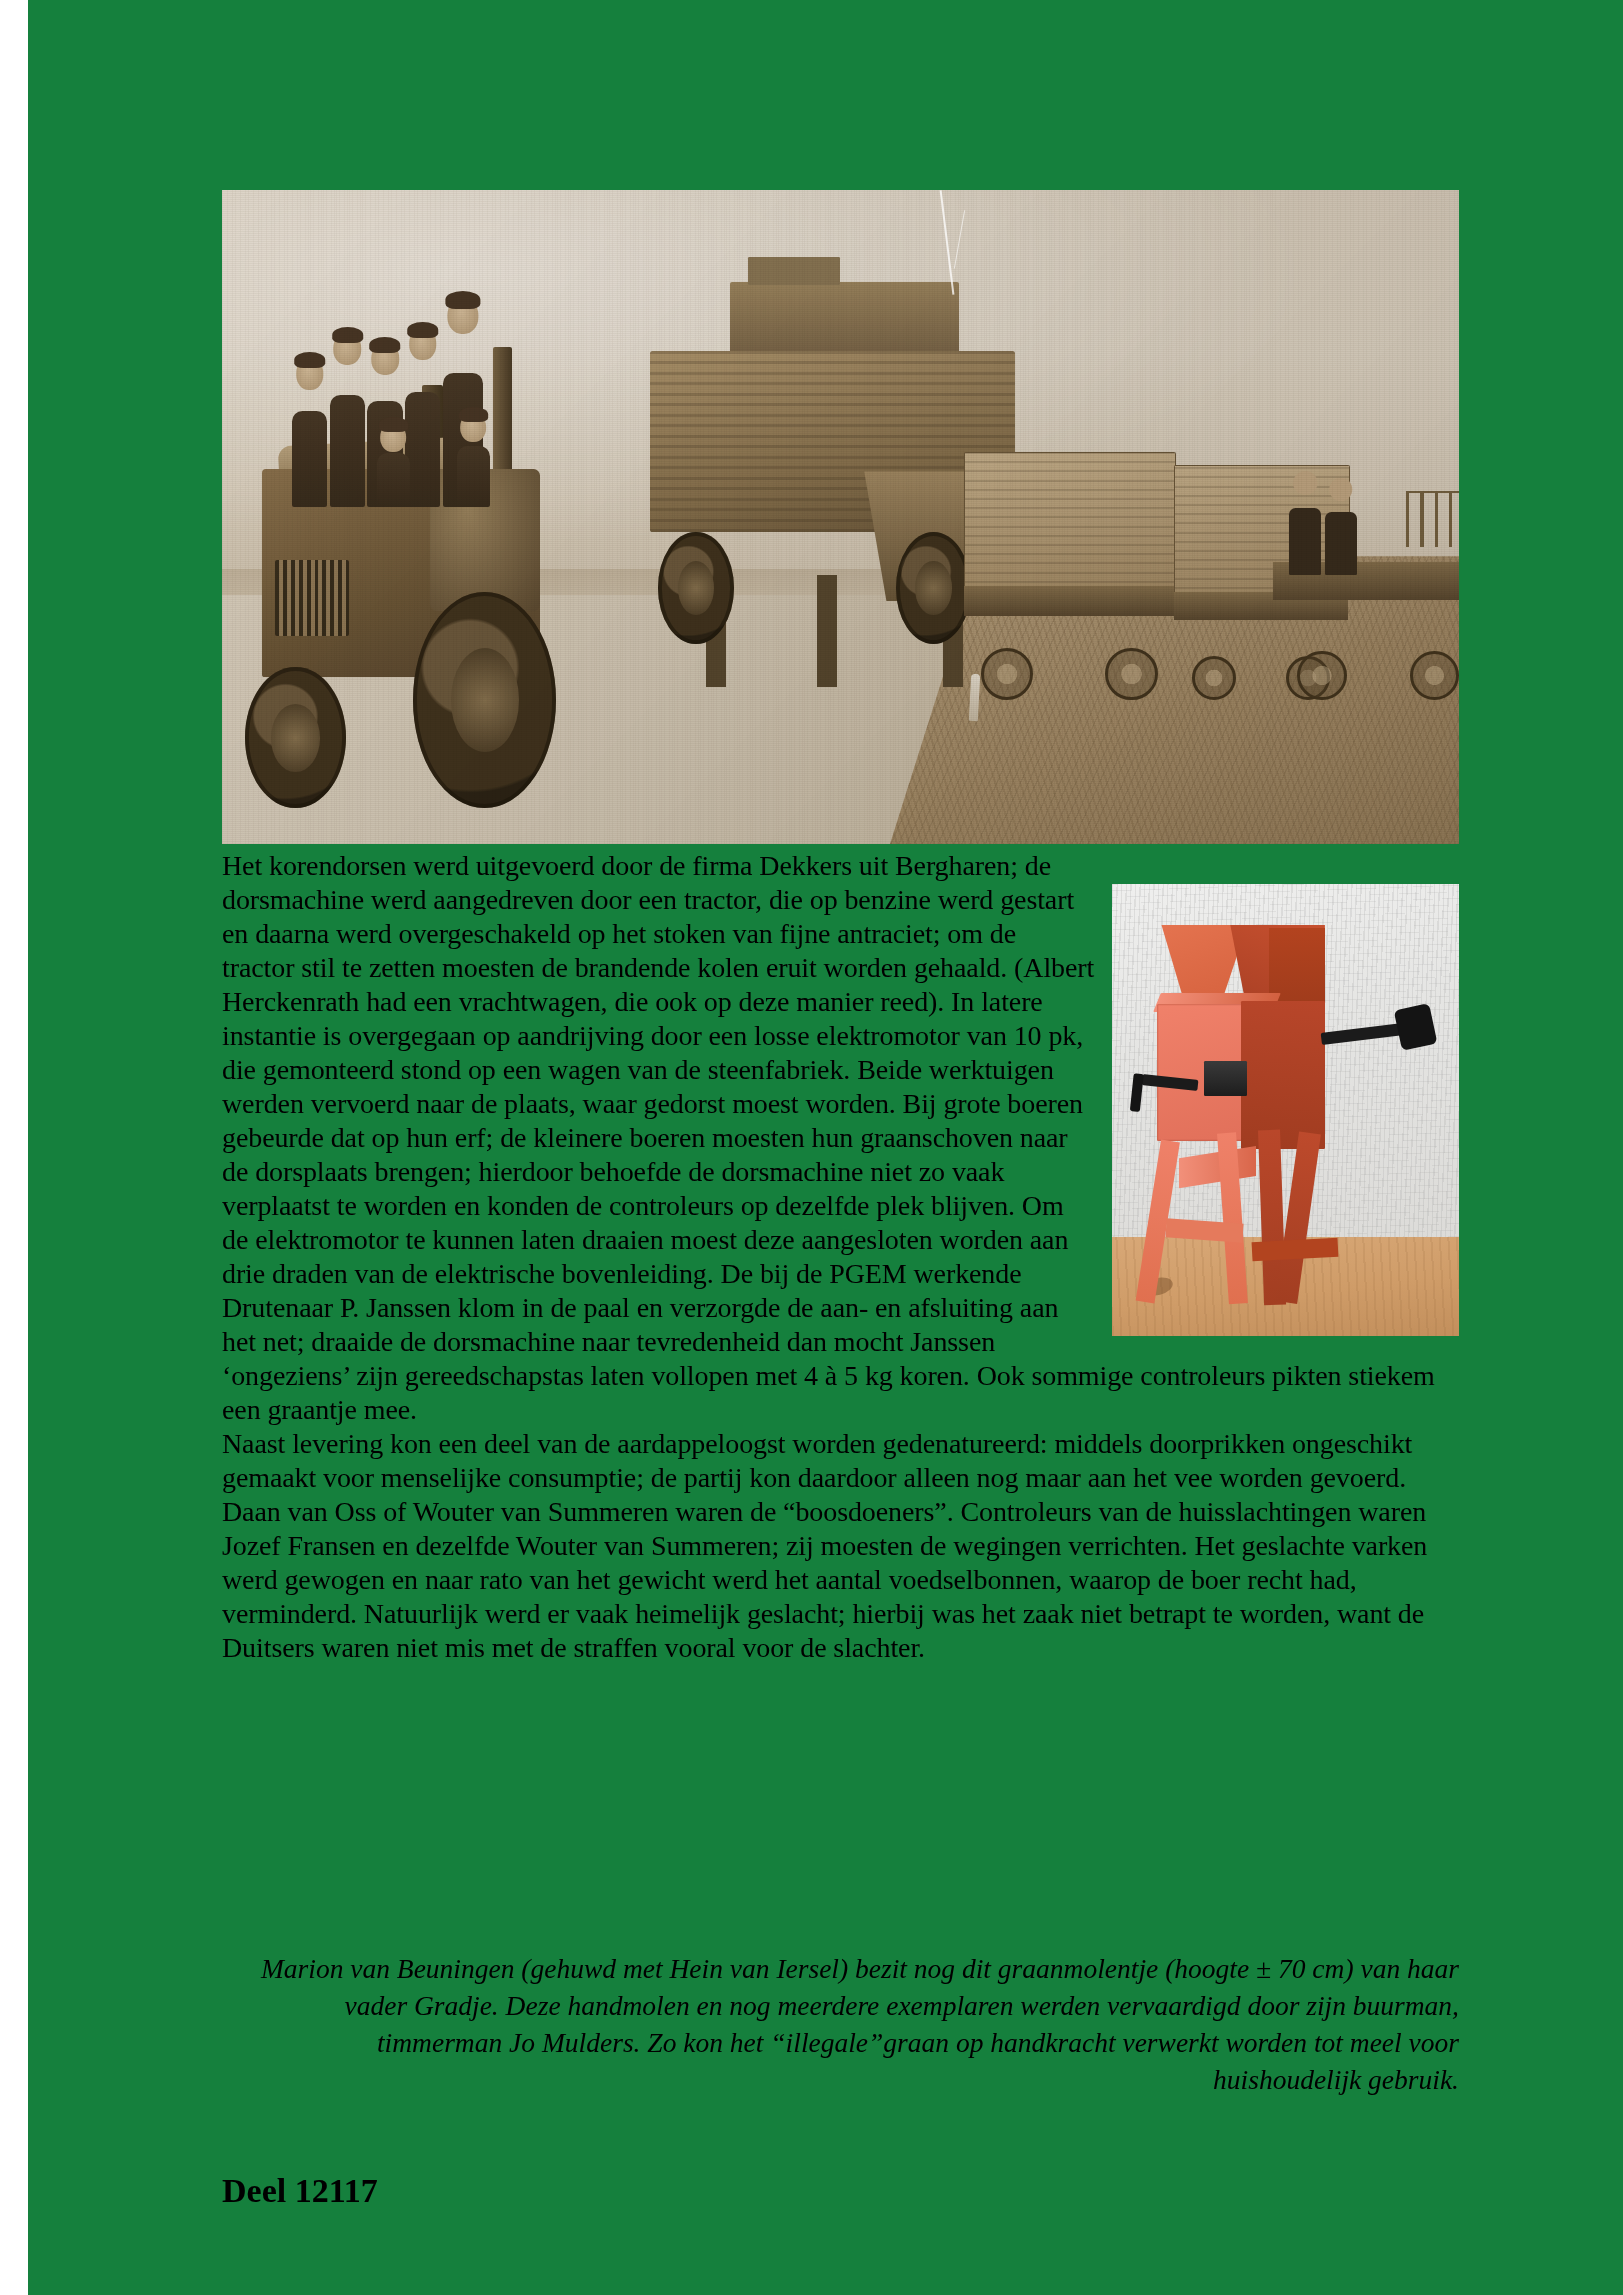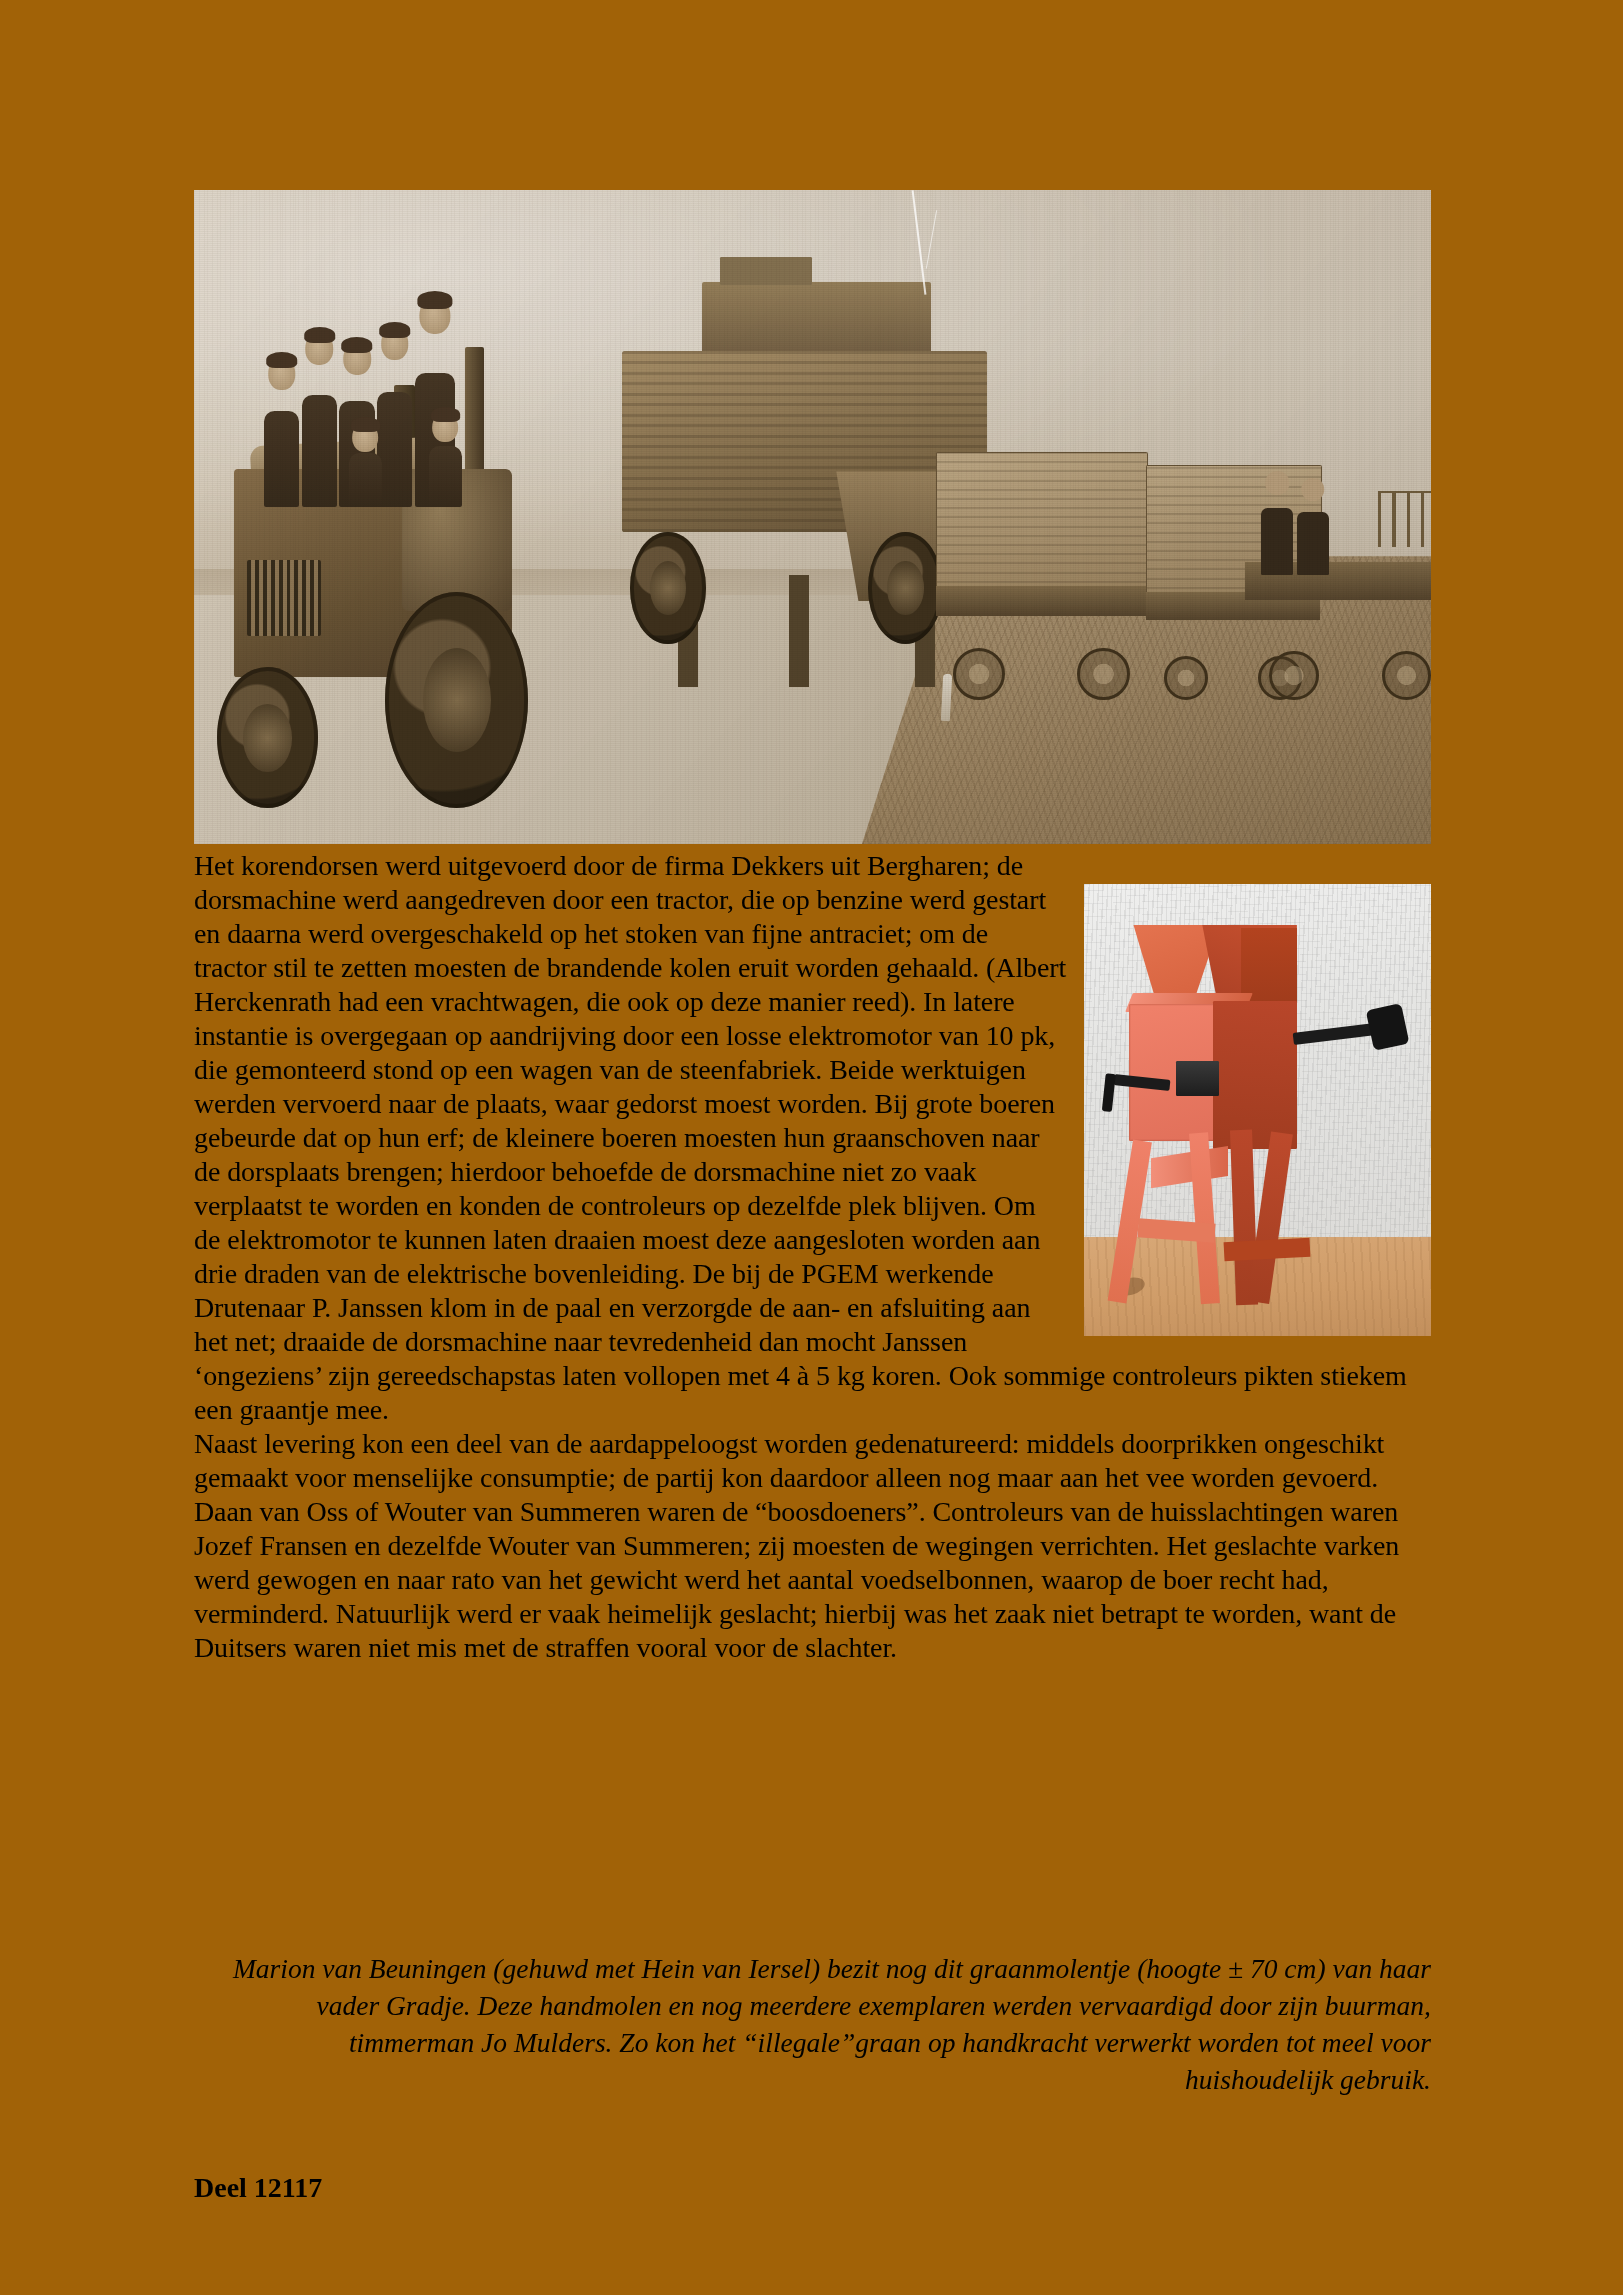--- a/index.html
+++ b/index.html
@@ -13,21 +13,22 @@
     height: 2295px;
     position: relative;
     font-family: "Liberation Serif", "DejaVu Serif", serif;
     color: #000000;
     overflow: hidden;
   }
 
   .page {
     position: absolute;
     inset: 0;
-    background: #a16207;
+    background: #15803d;
+    margin-left: 28px;
   }
 
   
   .photo-top {
     position: absolute;
     left: 194px;
     top: 190px;
     width: 1237px;
     height: 654px;
     overflow: hidden;
@@ -378,21 +379,21 @@
 
   
   .footer {
     position: absolute;
     left: 194px;
     top: 2172px;
     width: 1237px;
     display: flex;
     align-items: baseline;
     font-weight: bold;
-    font-size: 28px;
+    font-size: 34px;
   }
   .footer .f-left   { flex: 0 0 auto; }
   .footer .f-center { flex: 1 1 auto; text-align: center; padding-right: 39px; }
   .footer .f-right  { flex: 0 0 auto; }
 </style>
 </head>
 <body>
 
 <div class="page">
 

